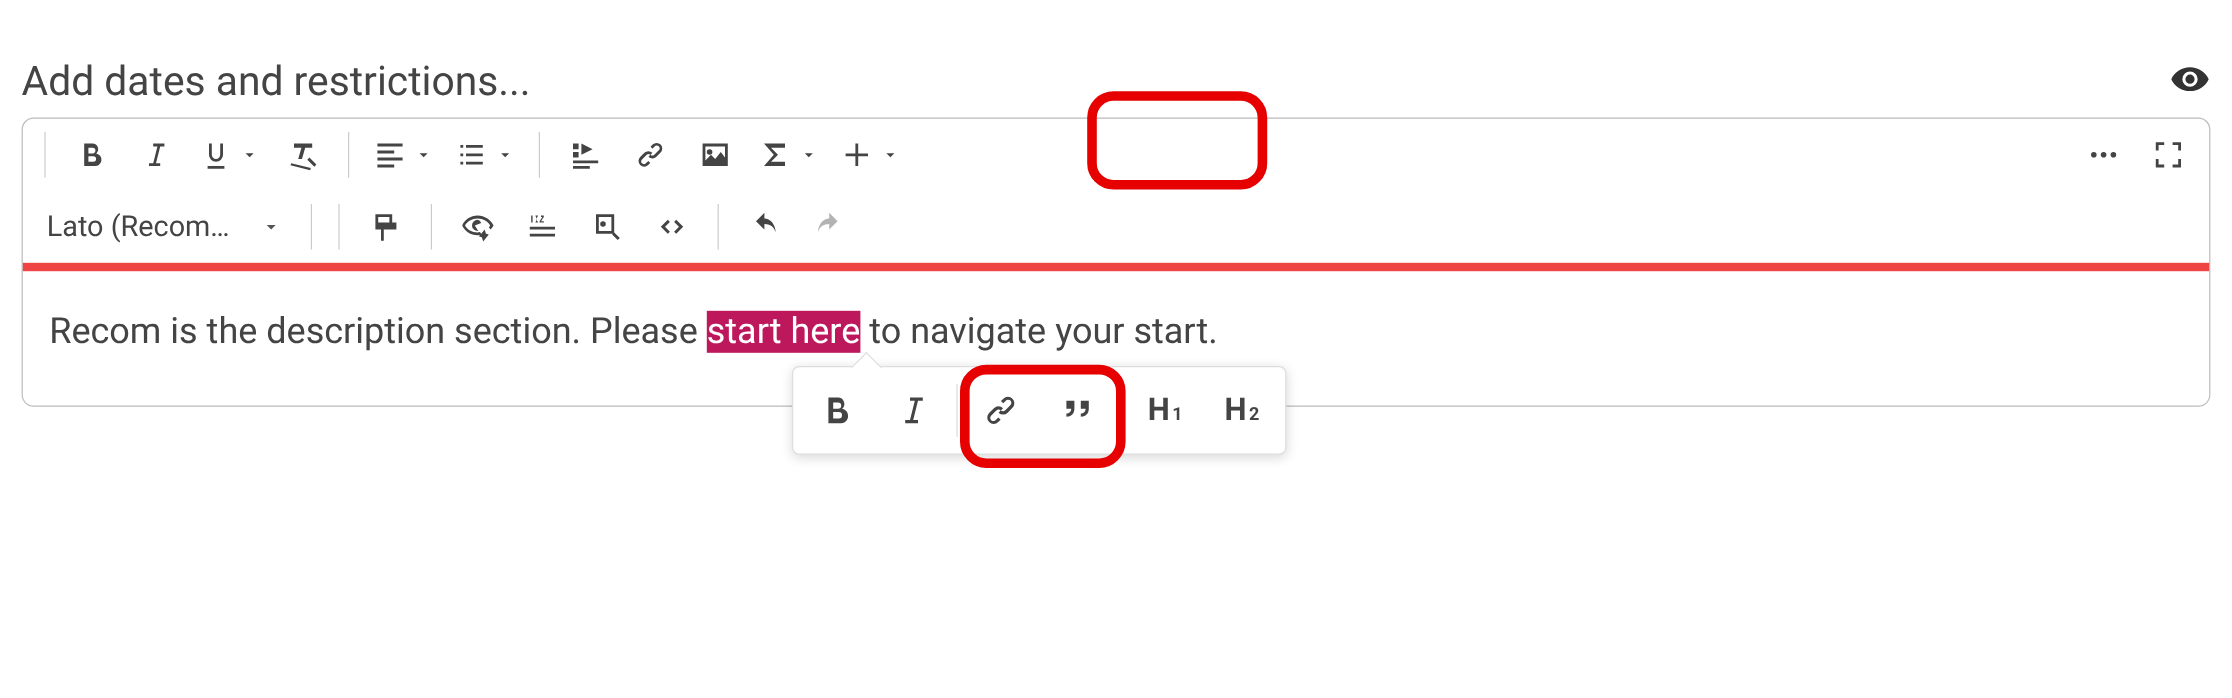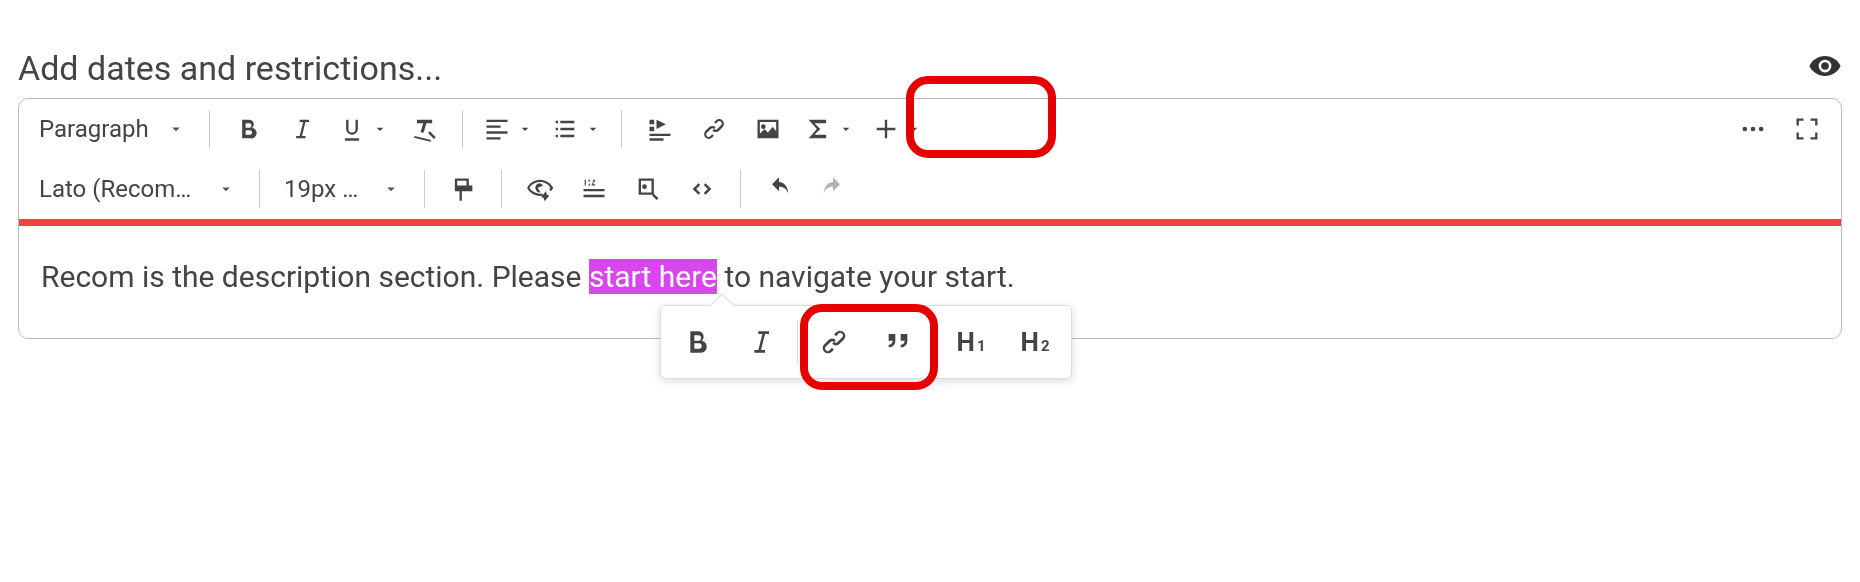--- a/index.html
+++ b/index.html
@@ -94,21 +94,21 @@
 }
 .hl-main { top: 76px; left: 906px; width: 150px; height: 82px; }
 .hl-popup { top: 304px; left: 800px; width: 138px; height: 86px; }
 .content-area {
   padding: 30px 22px 40px 22px;
   font-size: 30px;
   color: #444;
   line-height: 1.4;
 }
 .content-area .selected {
-  background: #d946ef;
+  background: #be185d;
   color: #fff;
 }
 .floating-toolbar {
   position: absolute;
   top: 305px;
   left: 660px;
   background: #fff;
   border: 1px solid #ddd;
   border-radius: 6px;
   box-shadow: 0 2px 10px rgba(0,0,0,0.15);
@@ -148,26 +148,20 @@
     <div class="eye-btn">
       <svg viewBox="0 0 24 24">
           <path d="M12 5C7 5 2.7 8.1 1 12c1.7 3.9 6 7 11 7s9.3-3.1 11-7c-1.7-3.9-6-7-11-7zm0 11.5A4.5 4.5 0 1 1 12 7.5a4.5 4.5 0 0 1 0 9zm0-7.2a2.7 2.7 0 1 0 0 5.4 2.7 2.7 0 0 0 0-5.4z"></path>
         </svg>
     </div>
   </div>
 
   <div class="editor-box">
 
     <div class="toolbar">
-      <div class="dropdown paragraph-dd">
-        <span class="dd-label">Paragraph</span>
-        <svg viewBox="0 0 24 24">
-            <path d="M7 10l5 5 5-5z"></path>
-          </svg>
-      </div>
       <div class="tb-sep"></div>
       <div class="tb-btn">
         <svg viewBox="0 0 24 24">
             <path d="M7 4h6a4 4 0 0 1 2.6 7A4.2 4.2 0 0 1 14 20H7V4zm3 3v4h3a2 2 0 0 0 0-4h-3zm0 6v4h3.5a2 2 0 0 0 0-4H10z"></path>
           </svg>
       </div>
       <div class="tb-btn">
         <svg viewBox="0 0 24 24">
             <path d="M10 4h8v2h-3l-3 12h3v2H7v-2h3l3-12h-3z"></path>
           </svg>
@@ -251,26 +245,20 @@
     </div>
 
     <div class="toolbar toolbar-row2">
       <div class="dropdown font-dd">
         <span class="dd-label">Lato (Recom…</span>
         <svg viewBox="0 0 24 24">
             <path d="M7 10l5 5 5-5z"></path>
           </svg>
       </div>
       <div class="tb-sep"></div>
-      <div class="dropdown size-dd">
-        <span class="dd-label">19px …</span>
-        <svg viewBox="0 0 24 24">
-            <path d="M7 10l5 5 5-5z"></path>
-          </svg>
-      </div>
       <div class="tb-sep"></div>
       <div class="tb-btn">
         <svg viewBox="0 0 24 24">
             <path d="M5 3h12v6h3v5h-9v8h-2v-8H5V3zm2 2v4h8V5H7z"></path>
           </svg>
       </div>
       <div class="tb-sep"></div>
       <div class="tb-btn">
         <svg viewBox="0 0 24 24">
             <path d="M12 4C7 4 2.7 7.1 1 11c1.7 3.9 6 7 11 7 1 0 2-.1 2.9-.4l-1.2-1.8c-.6.1-1.1.2-1.7.2-4 0-7.5-2.3-9-5 1.5-2.7 5-5 9-5s7.5 2.3 9 5c-.3.5-.6 1-1 1.4l1.3 1.5c.9-.9 1.6-1.9 2.1-2.9C21.3 7.1 17 4 12 4zm0 3a4 4 0 0 0-4 4 4 4 0 0 0 4 4l.5-.03L10 11l4.6-1.8A4 4 0 0 0 12 7zm5 7l-4 5 2 .5 1 3 4-5-2-.5z"></path>

